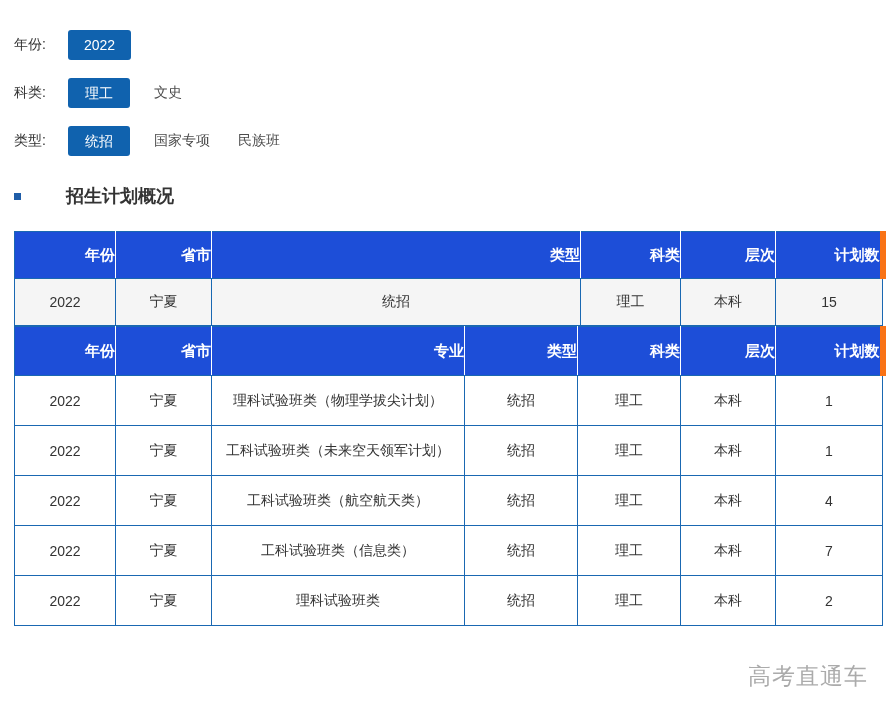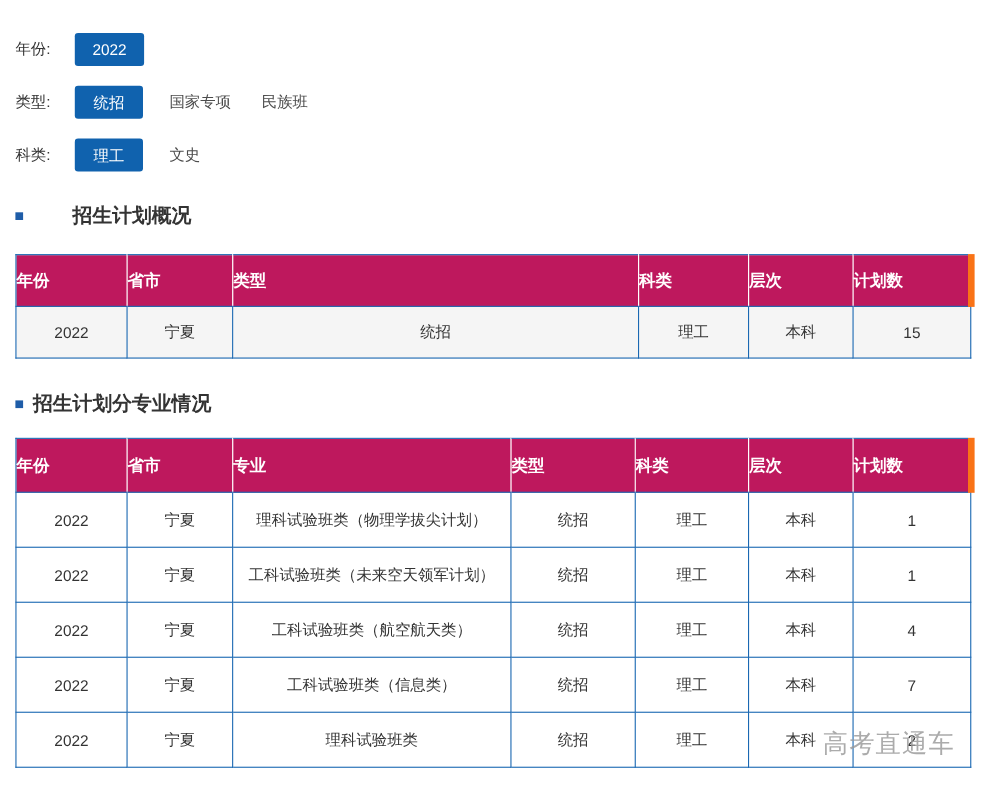--- a/index.html
+++ b/index.html
@@ -22,22 +22,22 @@
 
   
   .sec-title { display:flex; align-items:center; font-size:18px; font-weight:bold; color:#333333; }
   .sec-title .bullet { width:7px; height:7px; background:#1f5da8; margin-right:9px; flex:none; }
   .sec-title.first  { margin-top:28px; margin-bottom:23px;gap:36px; }
   .sec-title.second { margin-top:29px; margin-bottom:19px; }
 
   
   table { border-collapse:collapse; width:868px; table-layout:fixed; }
   th {
-    background:#be185d; color:#ffffff; font-size:15px; font-weight:bold;
-    height:47px; text-align:left; vertical-align:middle;
+    background:#1d4ed8; color:#ffffff; font-size:15px; font-weight:bold;
+    height:47px; text-align:right; vertical-align:middle;
     border:1px solid #ffffff; border-top:1px solid #1a68b2; border-bottom:1px solid #1a68b2;
   }
   th:first-child { border-left:1px solid #1a68b2; }
   th:last-child  { border-right:6px solid #f97316; }
   td {
     border:1px solid #1a68b2; font-size:14px; color:#333333;
     text-align:center; vertical-align:middle; height:47px; background:#ffffff;
   }
   .t1 td { background:#f5f5f5; height:47px; }
   .t2 th { height:49px; }
@@ -55,30 +55,30 @@
 <div class="page">
 
   <div class="filters">
 
     <div class="filter-row">
       <span class="flabel">年份:</span>
       <button class="btn">2022</button>
     </div>
 
     <div class="filter-row">
+      <span class="flabel">科类:</span>
+      <button class="btn">理工</button>
+      <span class="optlink">文史</span>
+    </div>
+
+    <div class="filter-row">
       <span class="flabel">类型:</span>
       <button class="btn">统招</button>
       <span class="optlink">国家专项</span>
       <span class="optlink">民族班</span>
-    </div>
-
-    <div class="filter-row">
-      <span class="flabel">科类:</span>
-      <button class="btn">理工</button>
-      <span class="optlink">文史</span>
     </div>
 
   </div>
 
   <div class="sec-title first">
     <span class="bullet"></span>
     <span>招生计划概况</span>
   </div>
 
   <table class="t1">
@@ -105,24 +105,20 @@
         <td>2022</td>
         <td>宁夏</td>
         <td>统招</td>
         <td>理工</td>
         <td>本科</td>
         <td>15</td>
       </tr>
     </tbody>
   </table>
 
-  <div class="sec-title second">
-    <span class="bullet"></span>
-    <span>招生计划分专业情况</span>
-  </div>
 
   <table class="t2">
     <colgroup>
       <col style="width:101px">
         <col style="width:96px">
         <col style="width:253px">
         <col style="width:113px">
       <col style="width:103px">
         <col style="width:95px">
         <col style="width:107px">

